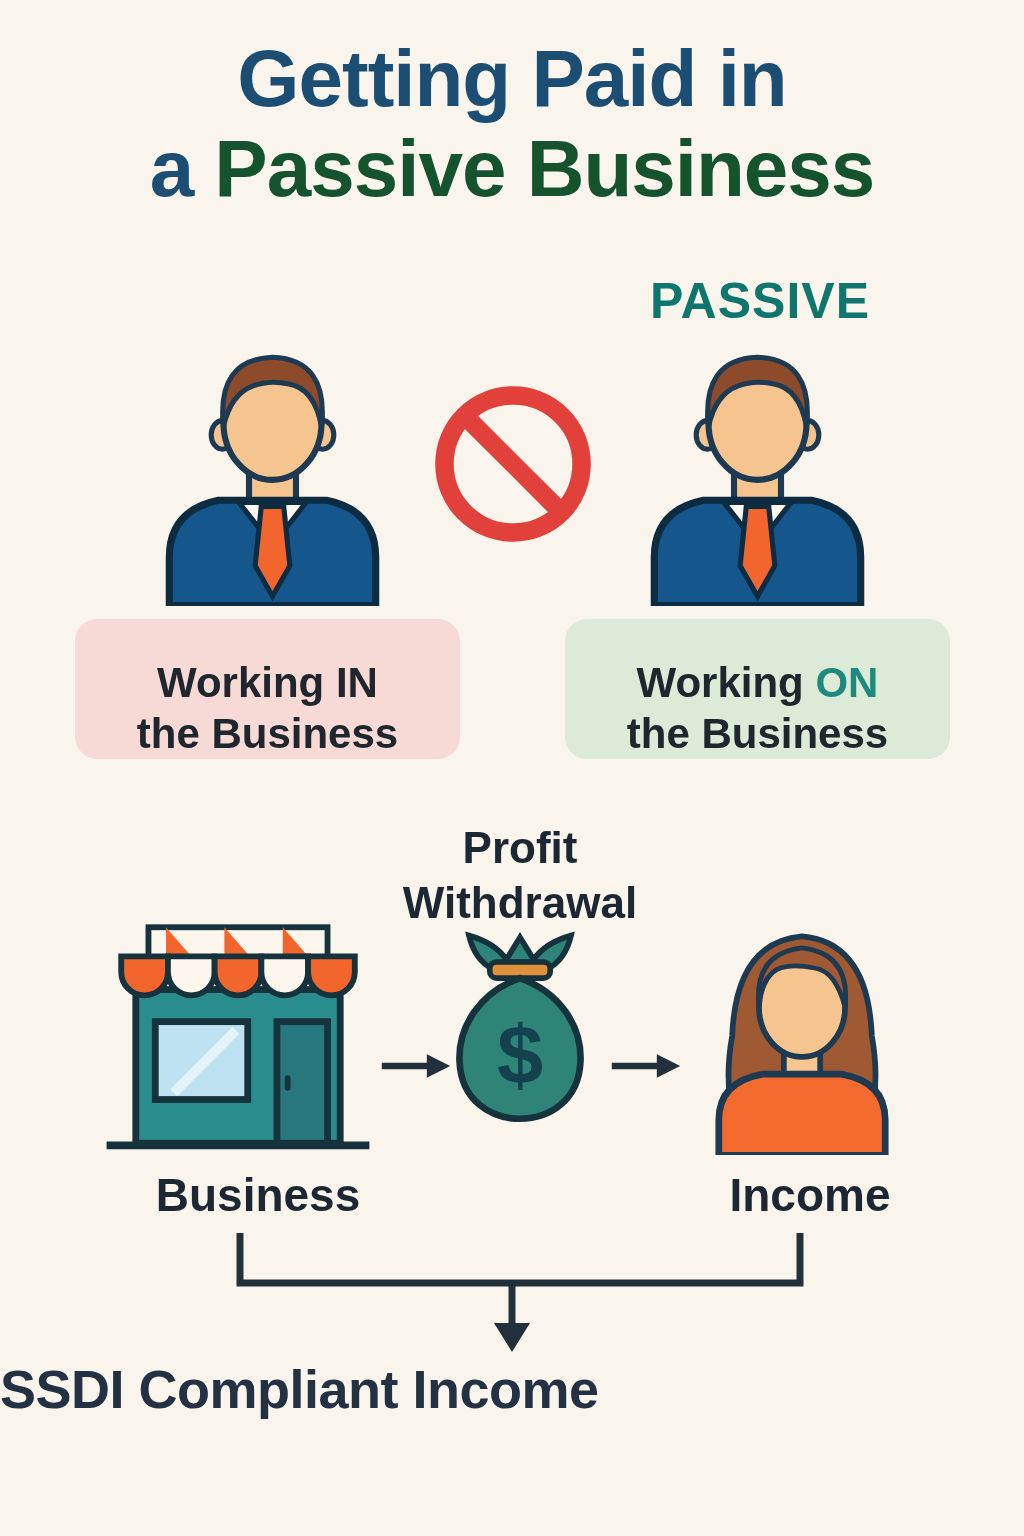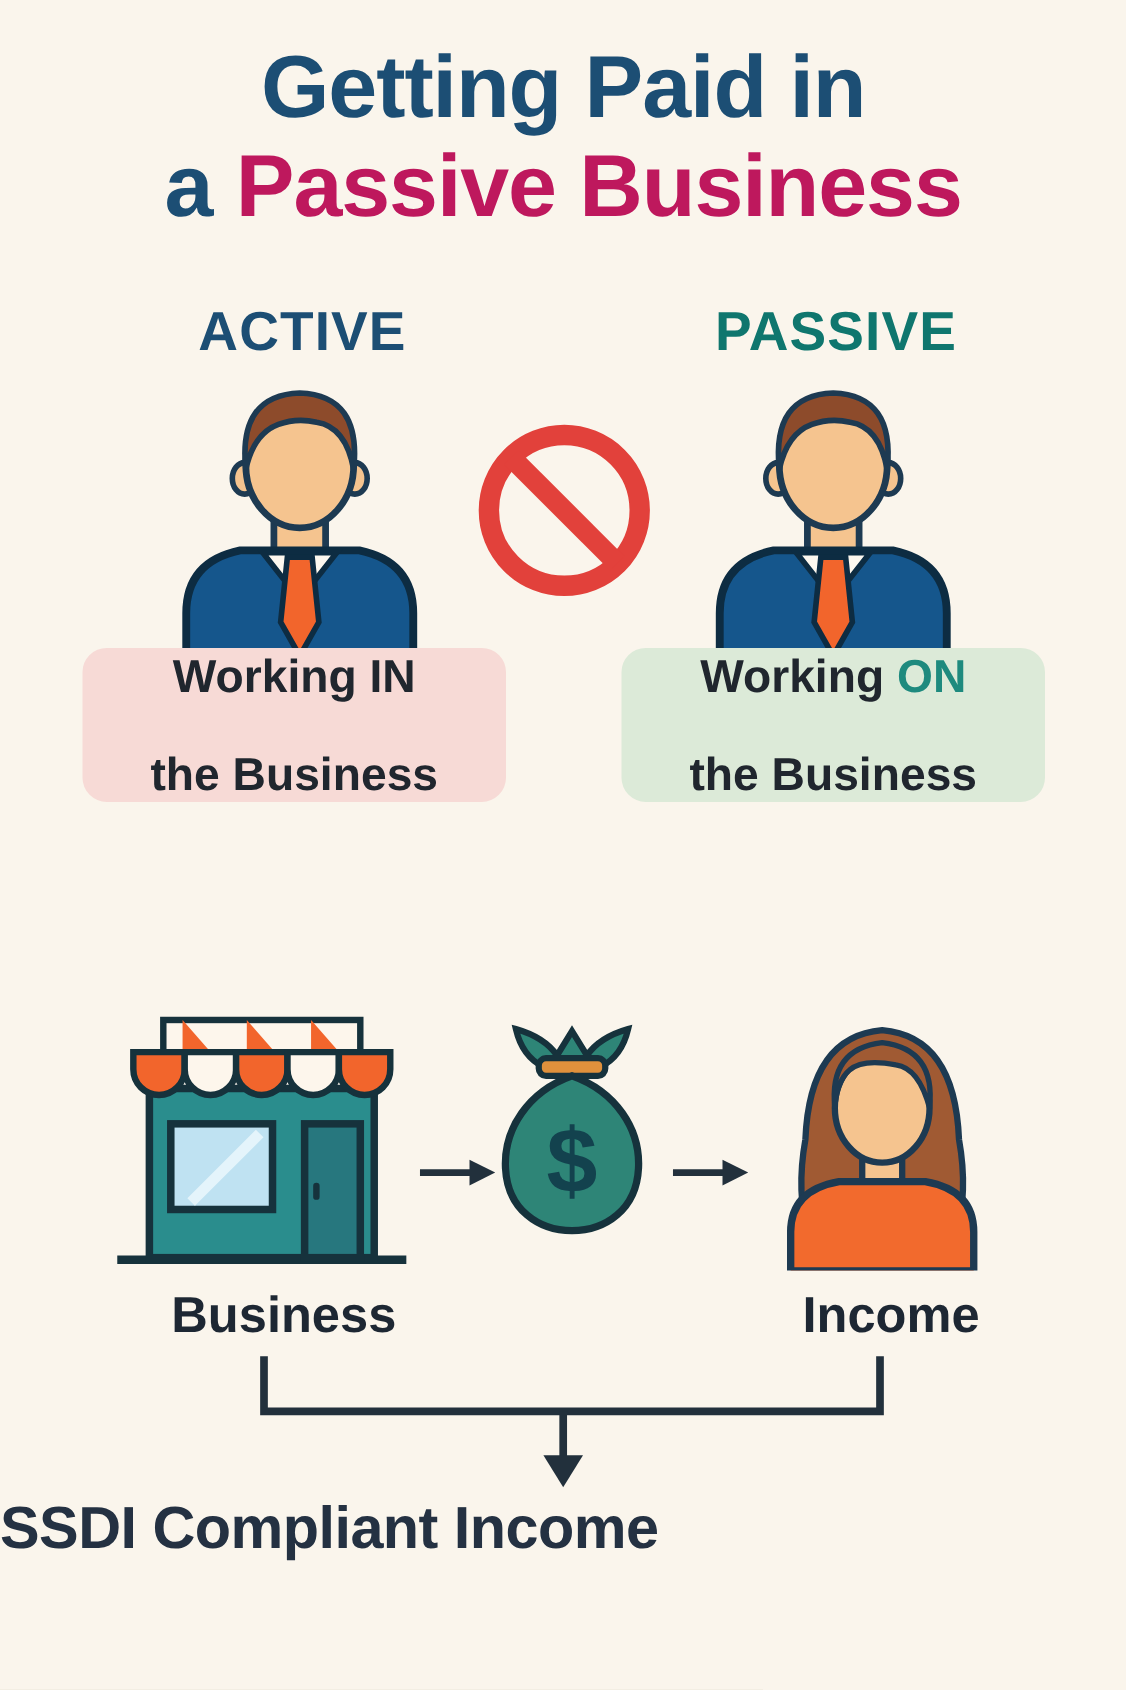--- a/index.html
+++ b/index.html
@@ -18,21 +18,21 @@
   
   .title {
     top: 34px; left: 0; width: 100%;
     text-align: center;
     font-size: 80px;
     font-weight: 800;
     letter-spacing: -1px;
     line-height: 1.13;
     color: #1c4e74;
   }
-  .title .hl { color: #be185d; }
+  .title .hl { color: #14532d; }
 
   
   .col-header {
     top: 272px;
     font-size: 50px;
     font-weight: 800;
     letter-spacing: 1px;
     text-align: center;
     width: 430px;
   }
@@ -42,24 +42,24 @@
   
   .person { top: 345px; width: 235px; z-index: 1; }
   .person.left { left: 155px; }
   .person.right { left: 640px; }
 
   
   .no-sign { left: 425px; top: 376px; width: 176px; z-index: 1; }
 
   
   .label-box {
-    top: 589px; width: 385px; height: 140px;
+    top: 619px; width: 385px; height: 140px;
     border-radius: 22px;
     display: flex; flex-direction: column;
-    align-items: center; justify-content: space-between;
+    align-items: center; justify-content: flex-end;
     font-size: 42px; font-weight: 700;
     line-height: 1.22;
     color: #20262e;
     text-align: center;
     z-index: 2;
   }
   .label-box.pink { left: 75px; background: #f7dad6; }
   .label-box.green { left: 565px; background: #dcead8; }
   .label-box .kw-teal { color: #1e8a7e; }
 
@@ -98,21 +98,20 @@
 </head>
 <body>
 
 <div class="page">
 
   <div class="abs title">
     <div><span>Getting Paid in</span></div>
     <div><span>a </span><span class="hl">Passive Business</span></div>
   </div>
 
-  <div class="abs col-header active">ACTIVE</div>
   <div class="abs col-header passive">PASSIVE</div>
 
   <div class="abs person left">
     <svg viewBox="0 0 230 255" width="100%">
       <rect x="92" y="108" width="46" height="52" fill="#f5c48f" stroke="#1d3a52" stroke-width="6"></rect>
       <ellipse cx="66" cy="88" rx="11" ry="14" fill="#f5c48f" stroke="#1d3a52" stroke-width="5"></ellipse>
       <ellipse cx="164" cy="88" rx="11" ry="14" fill="#f5c48f" stroke="#1d3a52" stroke-width="5"></ellipse>
       <path d="M14,255 L14,208 Q14,162 62,152 L168,152 Q216,162 216,208 L216,255 Z" fill="#15568c" stroke="#0d2c42" stroke-width="7"></path>
       <path d="M82,154 L115,196 L148,154 Z" fill="#fdf8ef" stroke="#0d2c42" stroke-width="5"></path>
       <path d="M104,158 L126,158 L132,216 L115,246 L98,216 Z" fill="#f2652c" stroke="#0d2c42" stroke-width="5"></path>
@@ -143,20 +142,24 @@
 
   <div class="abs label-box pink">
     <div><span>Working </span><span>IN</span></div>
     <div>the Business</div>
   </div>
   <div class="abs label-box green">
     <div><span>Working </span><span class="kw-teal">ON</span></div>
     <div>the Business</div>
   </div>
 
+  <div class="abs profit-label">
+    <div>Profit</div>
+    <div>Withdrawal</div>
+  </div>
 
   <div class="abs store">
     <svg viewBox="0 0 300 265" width="100%">
       <line x1="15" y1="252" x2="285" y2="252" stroke="#16323c" stroke-width="8"></line>
       <rect x="45" y="92" width="210" height="158" fill="#2a8d8d" stroke="#16323c" stroke-width="7"></rect>
       <rect x="58" y="28" width="184" height="32" fill="#fdf6ec" stroke="#16323c" stroke-width="6"></rect>
       <path d="M76,28 L104,60 L76,60 Z" fill="#f2652c"></path>
       <path d="M136,28 L164,60 L136,60 Z" fill="#f2652c"></path>
       <path d="M196,28 L224,60 L196,60 Z" fill="#f2652c"></path>
       <path d="M30,58 h48 v16 a24,24 0 0 1 -48,0 z" fill="#f2652c" stroke="#16323c" stroke-width="6"></path>

